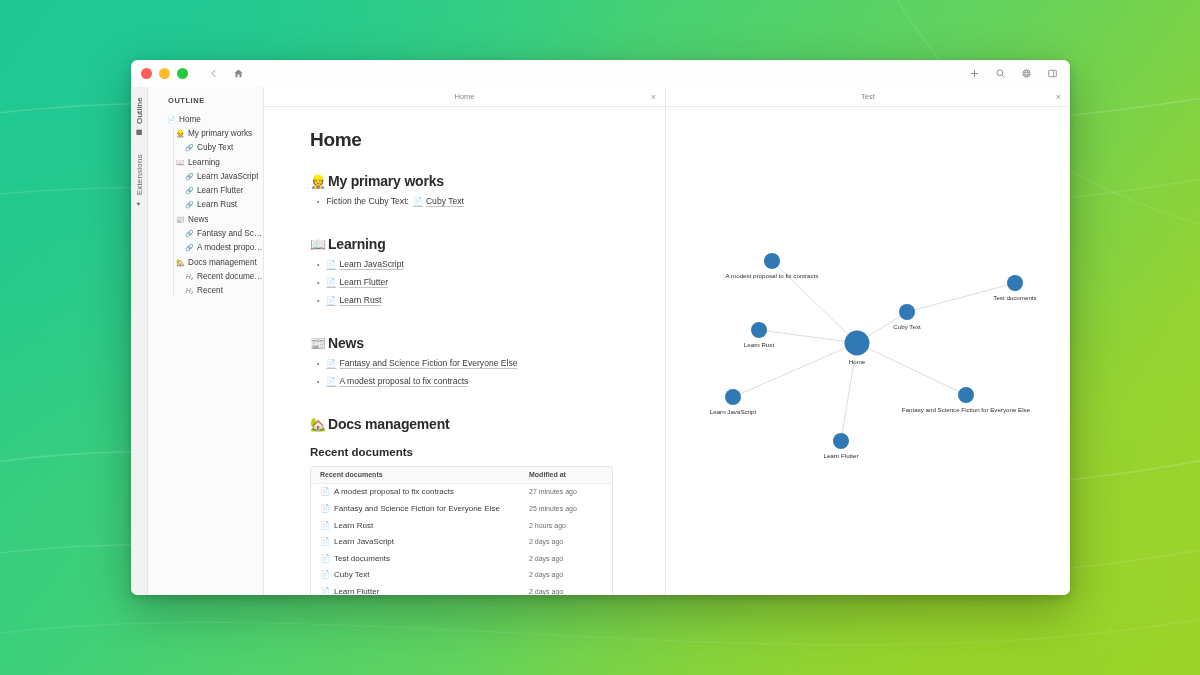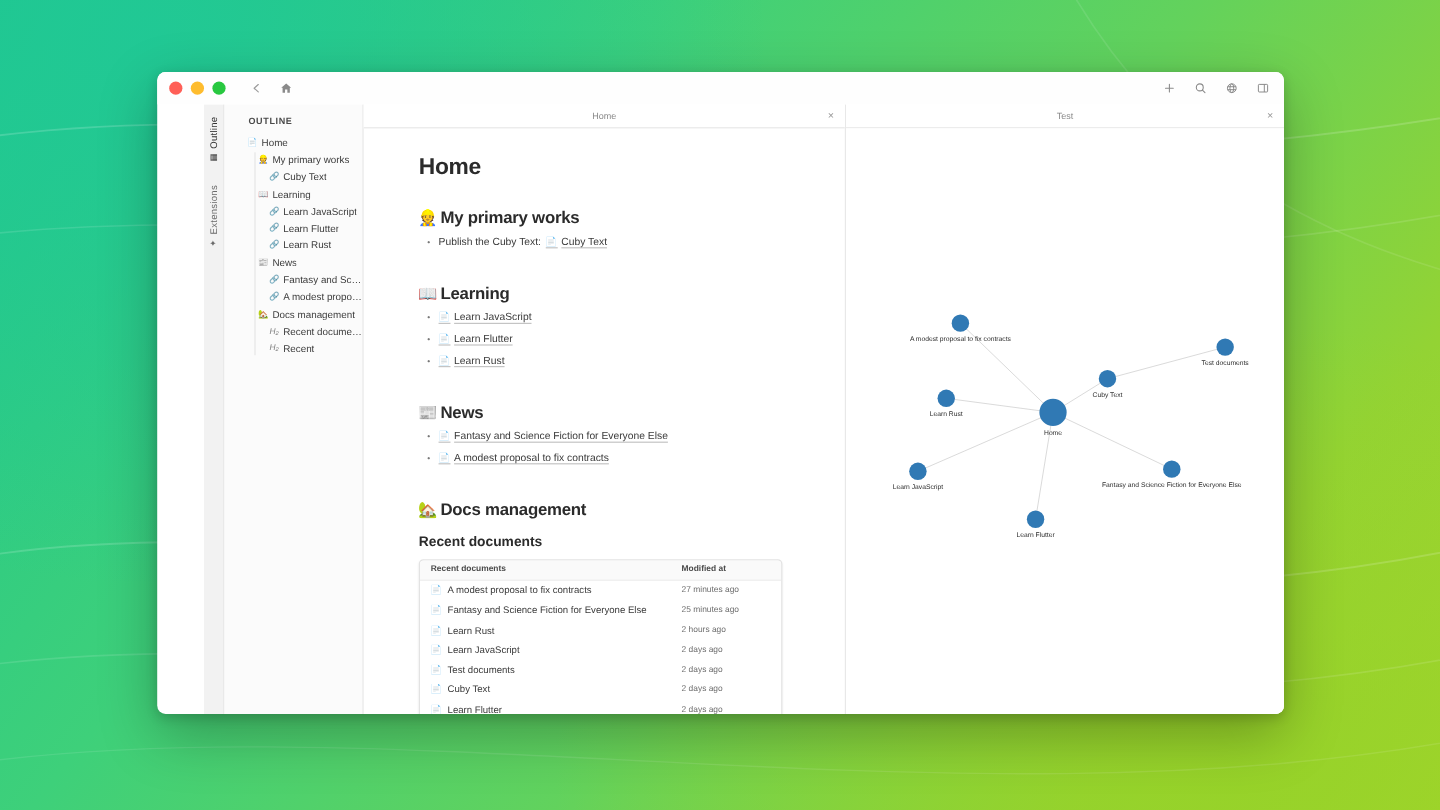--- a/index.html
+++ b/index.html
@@ -44,21 +44,21 @@
   .tl { width: 11px; height: 11px; border-radius: 50%; }
   .tl.red { background: #ff5f57; }
   .tl.yellow { background: #febc2e; }
   .tl.green { background: #28c840; }
   .nav-icons { display: flex; align-items: center; gap: 14px; margin-left: 20px; }
   .nav-icons svg { display: block; }
   .tb-right { position: absolute; right: 12px; top: 0; height: 27px; display: flex; align-items: center; gap: 15px; }
   .tb-right svg { display: block; }
 
   
-  .wbody { flex: 1; display: flex; min-height: 0; background: #fff; margin-left: 39px; }
+  .wbody { flex: 1; display: flex; min-height: 0; background: #fff; }
 
   
   .rail {
     width: 17px; flex: 0 0 17px;
     background: #f2f2f2;
     border-right: 1px solid #e6e6e6;
     display: flex; flex-direction: column;
     align-items: center;
     padding-top: 6px;
   }
@@ -306,21 +306,21 @@
         <div class="doc-scroll">
           <h1 class="doc-h1">Home</h1>
           <div id="sections">
               <h2 class="doc-h2">
                 <span class="emoji">👷</span>
                 <span>My primary works</span>
               </h2>
               <div class="bullet">
                 <span class="dot">•</span>
                 <span class="txt">
-                  <span>Publish the Cuby Text:</span>
+                  <span>Fiction the Cuby Text:</span>
                   <span class="doclink">
                     <span class="fileico">📄</span>
                     <span>Cuby Text</span>
                   </span>
                 </span>
               </div>
               <h2 class="doc-h2">
                 <span class="emoji">📖</span>
                 <span>Learning</span>
               </h2>

